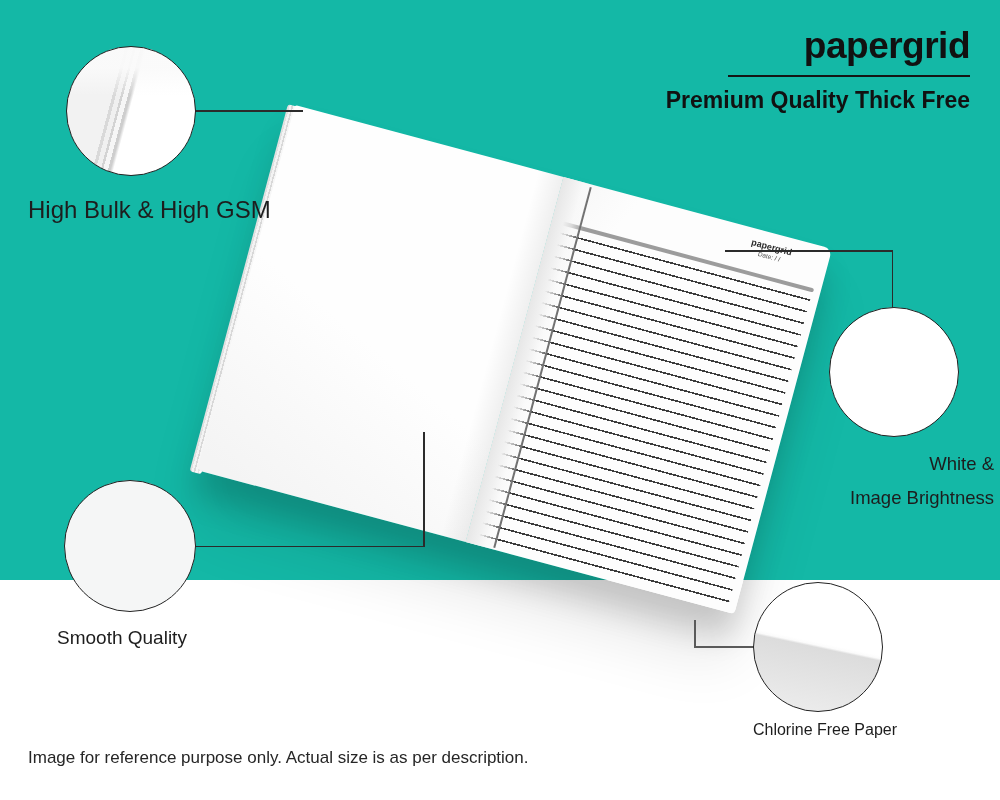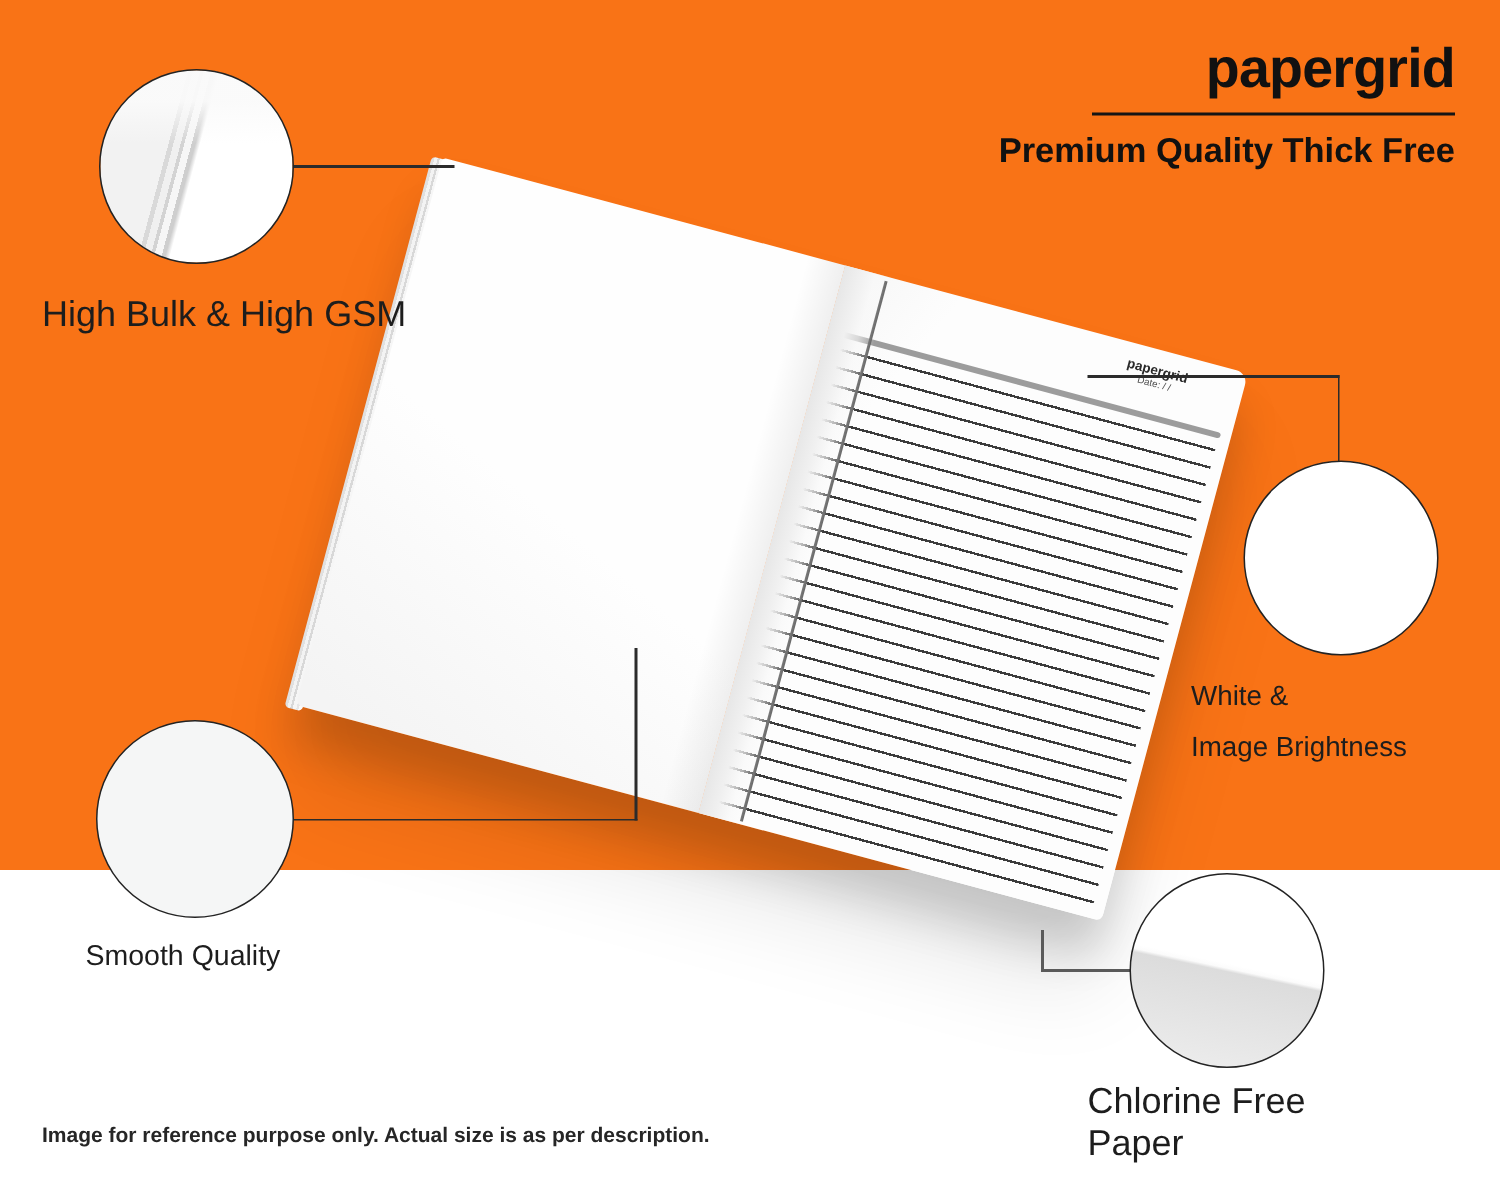--- a/index.html
+++ b/index.html
@@ -1,18 +1,18 @@
 <!DOCTYPE html>
 <html><head>
 <meta charset="utf-8">
 <style>
   * { margin:0; padding:0; box-sizing:border-box; }
   html,body { width:1000px; height:800px; background:#ffffff; overflow:hidden; }
   body { font-family:"Liberation Sans", sans-serif; color:#1c1c1c; position:relative; }
-  .canvas { position:absolute; left:0; top:0; width:1000px; height:580px; background:#f97316; }
+  .canvas { position:absolute; left:0; top:0; width:1000px; height:580px; background:#14b8a6; }
 
   
   .brand-block { position:absolute; top:27px; right:30px; text-align:right; }
   .brand-logo { font-size:37px; font-weight:700; letter-spacing:-0.5px; color:#111; line-height:1; }
   .brand-divider { width:242px; height:2px; background:#151515; margin:11px 0 11px auto; }
   .brand-tagline { font-size:23px; font-weight:700; color:#111; line-height:1.1; }
 
   
   .book { position:absolute; left:295px; top:105px; width:556px; height:378px;
           transform:rotate(15deg); transform-origin:0 0;
@@ -56,23 +56,23 @@
             linear-gradient(105deg,#f2f2f2 0 36%,#d9d9d9 36% 38%,#f0f0f0 38% 41%,#d3d3d3 41% 42.5%,#f6f6f6 42.5% 45.5%,#cecece 45.5% 47%,#ffffff 49%); }
   .c-st { left:64px;  top:480px; width:132px; height:132px; background:#f5f6f6; }
   .c-wh { left:829px; top:307px; width:130px; height:130px; background:#ffffff; }
   .c-cf { left:753px; top:582px; width:130px; height:130px;
           background:linear-gradient(192deg,#ffffff 47%,#fbfbfb 49%,#dcdcdc 50.5%,#e6e6e6 78%,#eeeeee 100%); }
 
   
   .label { position:absolute; color:#1d1d1d; }
   .lb-hb { left:28px;  top:196px; font-size:24px; }
   .lb-st { left:57px;  top:627px; font-size:19px; }
-  .lb-wh { left:794px; top:447px; width:200px; text-align:left; font-size:18.5px; line-height:34px; }
-  .lb-cf { left:725px; top:721px; width:200px; font-size:24px; }
-  .footer-note { position:absolute; left:28px; top:748px; font-size:14px; color:#262626;font-weight:bold; }
+  .lb-wh { left:794px; top:447px; width:200px; text-align:right; font-size:18.5px; line-height:34px; }
+  .lb-cf { left:725px; top:721px; width:200px; text-align:center; font-size:16px; }
+  .footer-note { position:absolute; left:28px; top:748px; font-size:17px; color:#262626; }
 </style>
 </head>
 <body>
 
 <div class="canvas">
 
   <div class="brand-block">
     <div class="brand-logo">papergrid</div>
     <div class="brand-divider"></div>
     <div class="brand-tagline">Premium Quality Thick Free</div>

